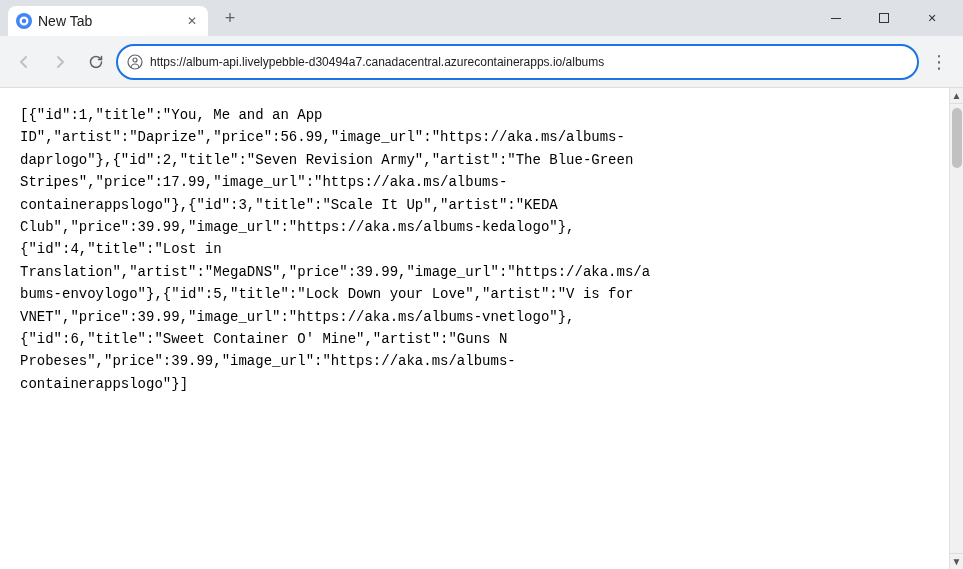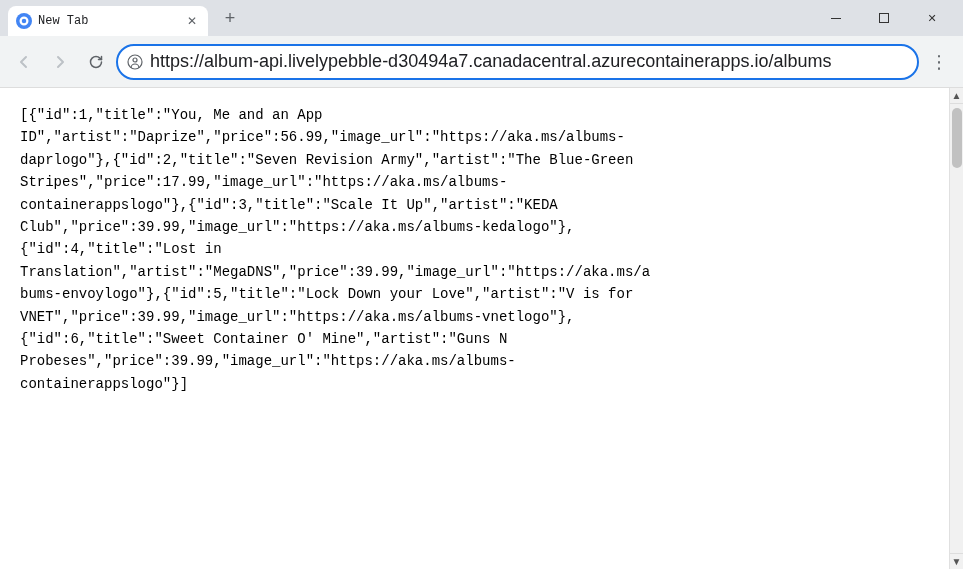--- a/index.html
+++ b/index.html
@@ -61,27 +61,26 @@
       justify-content: center;
       flex-shrink: 0;
     }
 
     .tab-favicon svg {
       width: 12px;
       height: 12px;
     }
 
     .tab-title {
-      font-size: 12px;
+      font-size: 14px;
       color: #202124;
       flex: 1;
       white-space: nowrap;
       overflow: hidden;
       text-overflow: ellipsis;
-      font-family: Liberation Mono, monospace;
     }
 
     .tab-close {
       width: 16px;
       height: 16px;
       border-radius: 50%;
       display: flex;
       align-items: center;
       justify-content: center;
       cursor: pointer;
@@ -168,21 +167,21 @@
       display: flex;
       align-items: center;
       justify-content: center;
       color: #5f6368;
     }
 
     .address-input {
       flex: 1;
       border: none;
       outline: none;
-      font-size: 18px;
+      font-size: 12px;
       color: #202124;
       background: transparent;
       font-family: Arial, sans-serif;
     }
 
     .menu-btn {
       width: 32px;
       height: 32px;
       border-radius: 50%;
       border: none;

